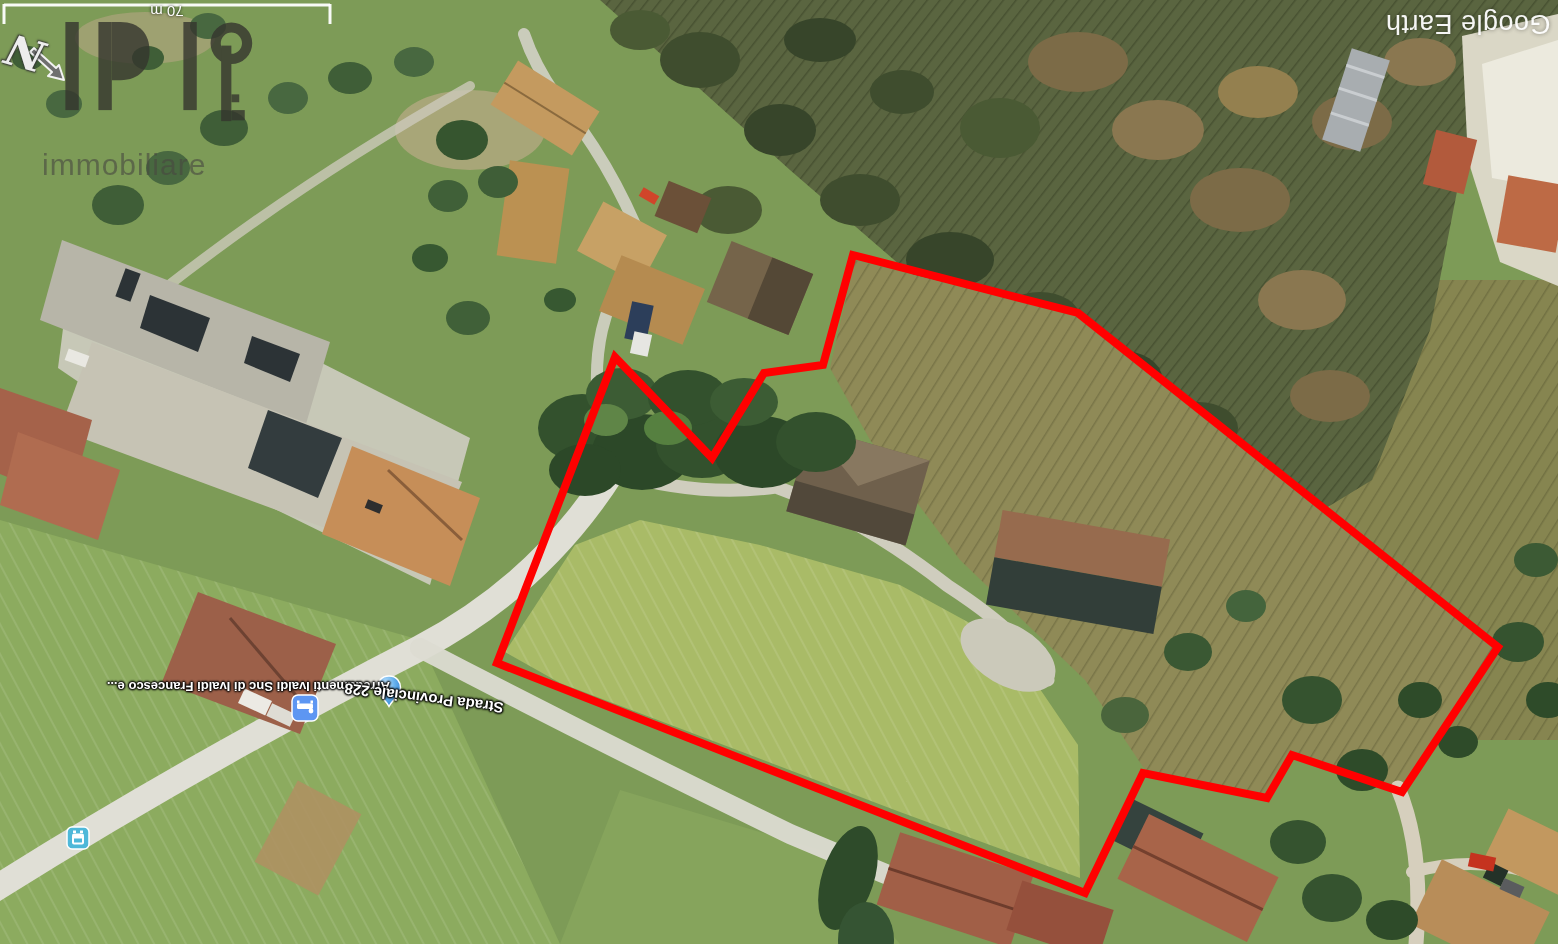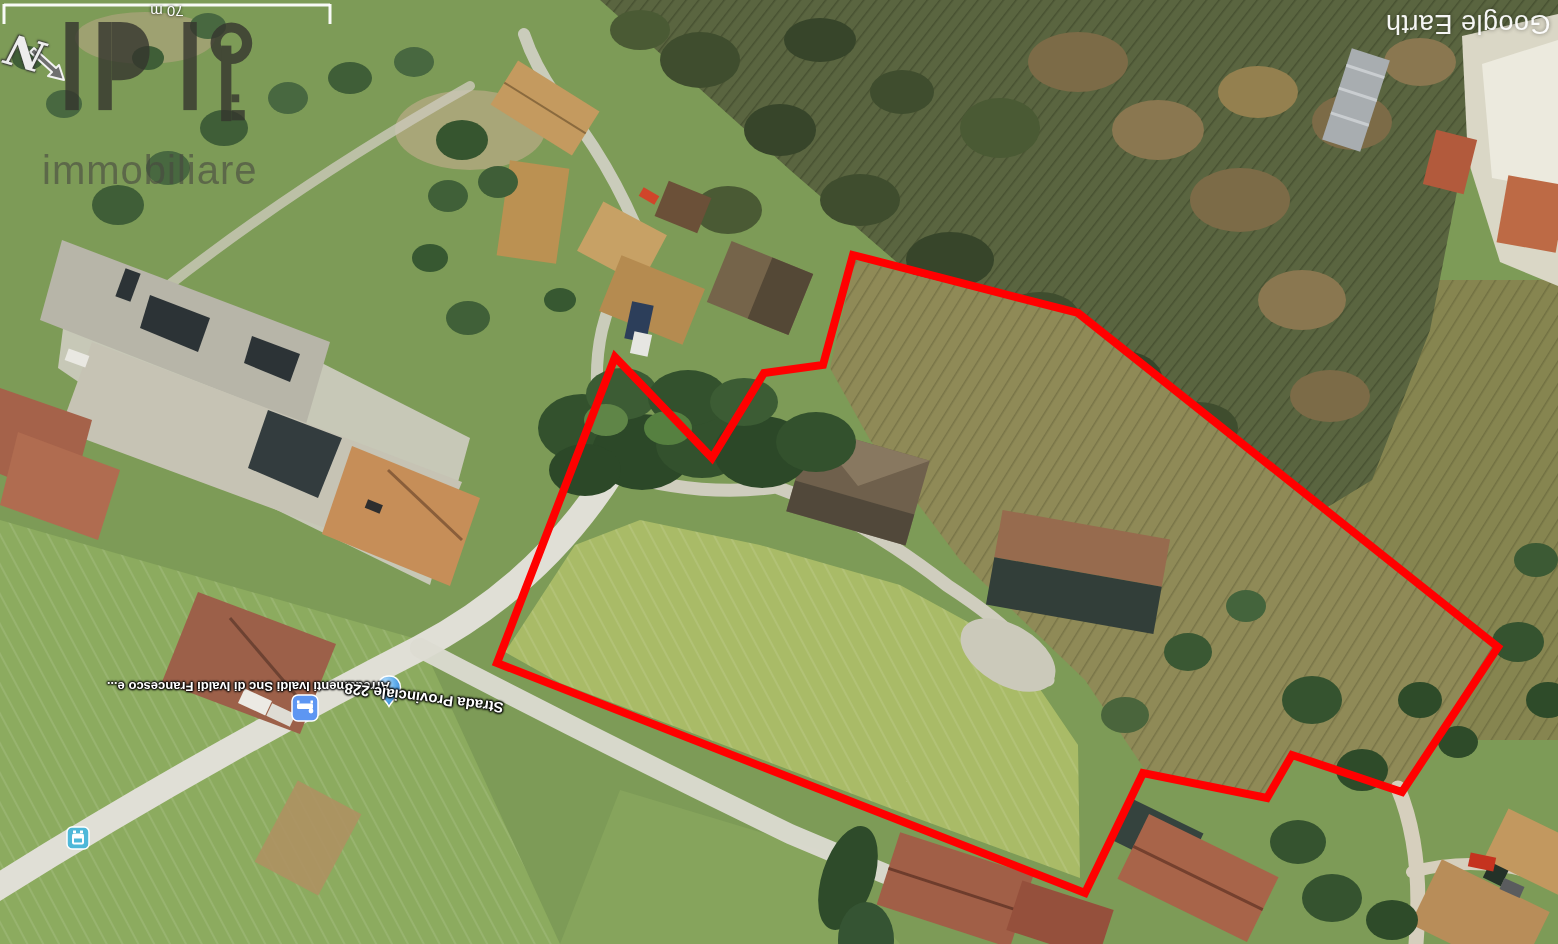--- a/index.html
+++ b/index.html
@@ -13,21 +13,21 @@
   #road-label{left:338px;top:690px;width:172px;font-size:15px;transform:rotate(187deg);}
   #ge-watermark{position:absolute;left:1380px;top:8px;width:176px;font-size:27px;color:rgba(255,255,255,.95);
     text-align:center;letter-spacing:.5px;transform:rotate(180deg);font-weight:normal;
     text-shadow:0 0 4px rgba(0,0,0,.45);}
   #scalebar-label{position:absolute;left:130px;top:3px;width:74px;font-size:15px;color:#fff;
     text-align:center;transform:rotate(180deg);text-shadow:0 0 3px #000;}
   #north-n{position:absolute;left:6px;top:28px;font-family:"DejaVu Serif",serif;font-style:italic;
     font-weight:bold;font-size:42px;color:#ededed;transform:rotate(196deg);
     text-shadow:1px 1px 2px #333,-1px -1px 2px #333;}
   #ipi-logo{position:absolute;left:40px;top:22px;width:240px;}
-  #ipi-subtitle{margin-top:4px;margin-left:2px;font-size:40px;letter-spacing:1px;
+  #ipi-subtitle{margin-top:4px;margin-left:2px;font-size:30px;letter-spacing:1px;
     color:rgba(72,72,64,.62);font-family:"Liberation Sans",sans-serif;}
 </style>
 </head>
 <body>
 
 <div id="stage">
 
   <svg id="scene" width="1558" height="944" viewBox="0 0 1558 944">
     <defs>
       <pattern id="rows" width="10" height="10" patternUnits="userSpaceOnUse" patternTransform="rotate(38)">

